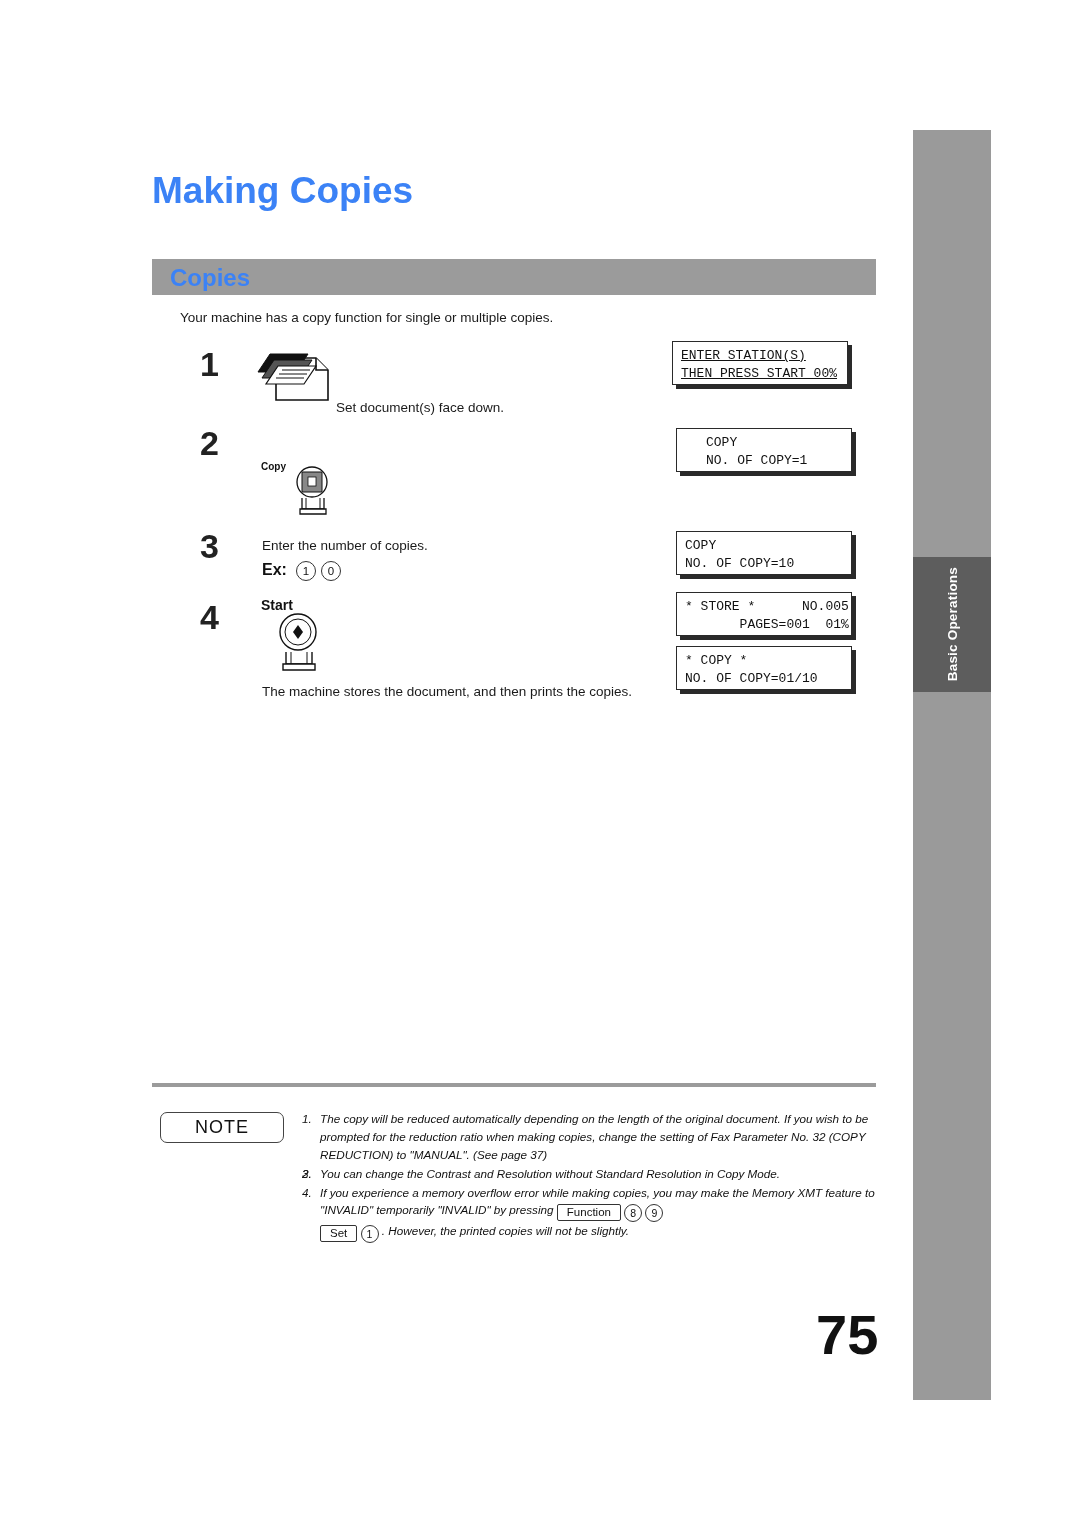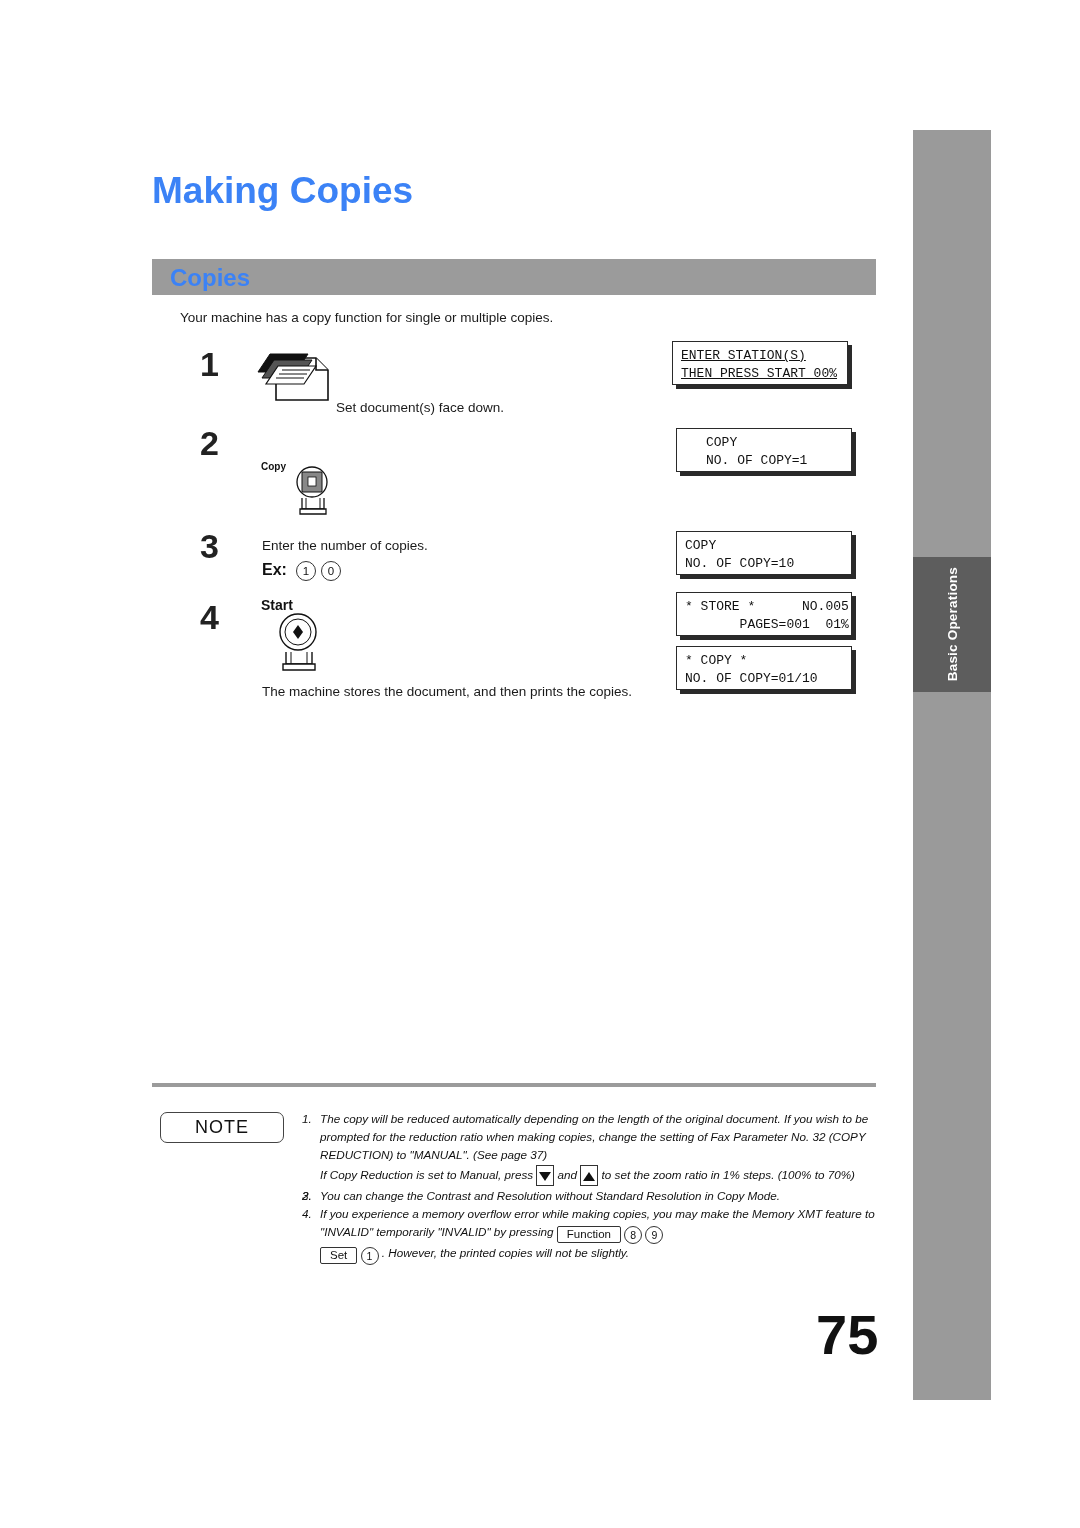--- a/index.html
+++ b/index.html
@@ -394,27 +394,20 @@
 
 <div id="note-rule"></div>
 <div id="note-box">
   <span>NOTE</span>
 </div>
 
 <div id="notes">
   <div class="note-item">
     <span class="note-num">1.</span>
     <span>The copy will be reduced automatically depending on the length of the original document. If you wish to be prompted for the reduction ratio when making copies, change the setting of Fax Parameter No. 32 (COPY REDUCTION) to "MANUAL".  (See page 37)</span>
-  </div>
-  <div class="note-item note-sub">
-    <span>If Copy Reduction is set to Manual, press</span>
-    <span class="tri-box"><span class="tri tri-down"></span></span>
-    <span>and</span>
-    <span class="tri-box"><span class="tri tri-up"></span></span>
-    <span>to set the zoom ratio in 1% steps. (100% to 70%)</span>
   </div>
   <div class="note-item">
     <span class="note-num">2.</span>
   </div>
   <div class="note-item">
     <span class="note-num">3.</span>
     <span>You can change the Contrast and Resolution without Standard Resolution in Copy Mode.</span>
   </div>
   <div class="note-item">
     <span class="note-num">4.</span>

